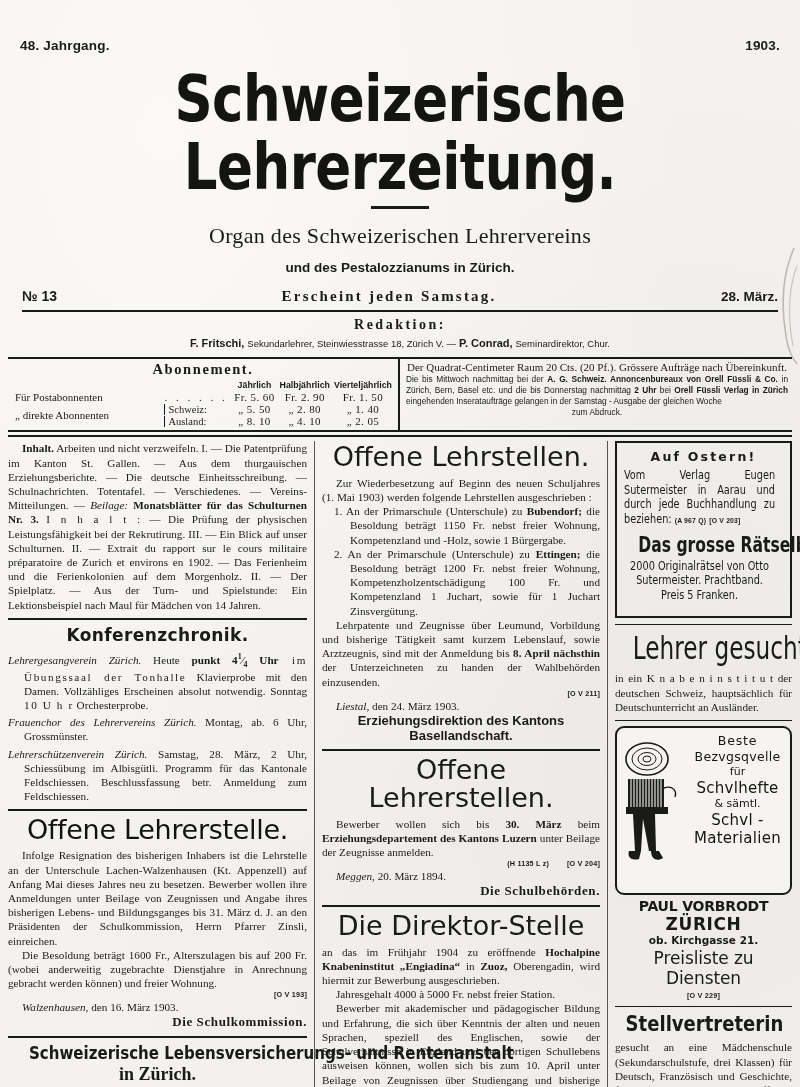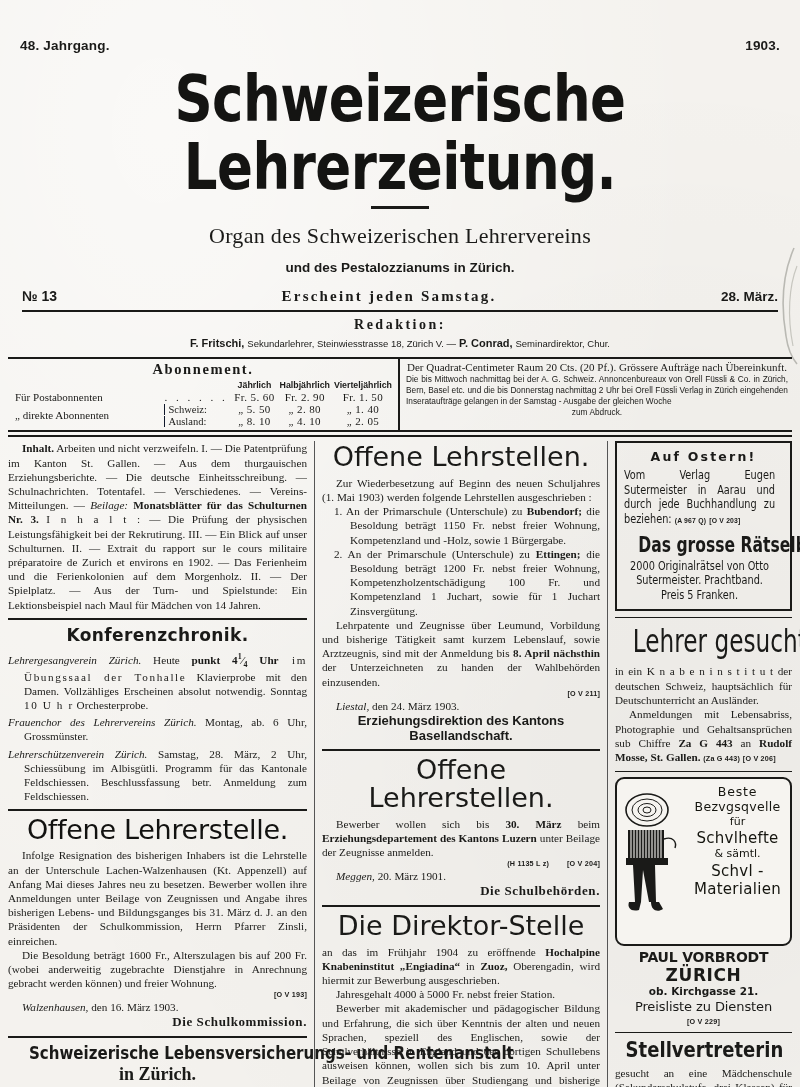--- a/index.html
+++ b/index.html
@@ -183,21 +183,21 @@
     text-align: center;
     font-size: 11px;
     margin-bottom: 1px;
   }
   .ins-body {
     font-family: "Liberation Sans", sans-serif;
     font-size: 8.3px;
     line-height: 1.3;
     text-align: justify;
   }
-  .ins-body b { font-weight: normal; }
+  .ins-body b { font-weight: bold; }
   .ins-body .ctr { display: block; text-align: center; }
 
   
   .cols {
     display: flex;
     margin: 3px 8px 0 8px;
     border-top: 2.5px solid #1a1a18;
     padding-top: 4px;
   }
   .col {
@@ -305,21 +305,21 @@
     text-align: center;
     font-family: "Liberation Serif", serif;
     font-weight: bold;
     font-size: 18px;
     margin-top: 1px;
   }
 
   
   .adbox {
     border: 2px solid #1a1a18;
-    padding: 6px 7px 7px 7px;
+    padding: 6px 7px 14px 7px;
     margin-bottom: 4px;
   }
   .ad-ostern {
     text-align: center;
     font-family: "DejaVu Sans", sans-serif;
     font-weight: bold;
     font-size: 12.5px;
     letter-spacing: 2.2px;
     margin-bottom: 4px;
   }
@@ -395,21 +395,21 @@
   .vb-big { font-size: 15px; letter-spacing: 0.3px; line-height: 1.2; }
   .vb-name {
     font-size: 14px;
     font-weight: bold;
     letter-spacing: -0.2px;
     margin-top: 3px;
     white-space: nowrap;
   }
   .vb-city { font-size: 17px; font-weight: bold; letter-spacing: 0.6px; }
   .vb-addr { font-size: 10.5px; font-weight: bold; }
-  .vb-price { font-size: 13px; letter-spacing: -0.1px; margin-top: 2px; }
+  .vb-price { font-size: 17px; letter-spacing: -0.1px; margin-top: 2px; }
   .vb-full { text-align: center; }
 
   .corner-mark {
     position: absolute;
     right: 2px;
     top: 246px;
     width: 34px;
     height: 120px;
     z-index: 1;
     opacity: 0.55;
@@ -540,21 +540,21 @@
         <div class="sig-center">Erziehungsdirektion des Kantons Basellandschaft.</div>
 
         <div class="hr-dbl"></div>
 
         <div class="head-big-c2">Offene Lehrerstellen.</div>
         <div class="body-text ind"><span>Bewerber wollen sich bis </span><b>30. März</b><span> beim </span><b>Erziehungsdepartement des Kantons Luzern</b><span> unter Beilage der Zeugnisse anmelden.</span></div>
         <div style="display:flex;justify-content:flex-end;gap:18px">
           <span class="code">(H 1135 L z)</span>
           <span class="code">[O V 204]</span>
         </div>
-        <div class="place-line"><i>Meggen,</i><span> 20. März 1901.</span></div>
+        <div class="place-line"><i>Meggen,</i><span> 20. März 1894.</span></div>
         <div class="sig-right">Die Schulbehörden.</div>
 
         <div class="hr-dbl"></div>
 
         <div class="head-big-c2">Die Direktor-Stelle</div>
         <div class="body-text"><span>an das im Frühjahr 1904 zu eröffnende </span><b>Hochalpine Knabeninstitut „Engiadina“</b><span> in </span><b>Zuoz,</b><span> Oberengadin, wird hiermit zur Bewerbung ausgeschrieben.</span></div>
         <div class="body-text ind">Jahresgehalt 4000 à 5000 Fr. nebst freier Station.</div>
         <div class="body-text ind">Bewerber mit akademischer und pädagogischer Bildung und Erfahrung, die sich über Kenntnis der alten und neuen Sprachen, speziell des Englischen, sowie der Schulverhältnisse in England und des dortigen Schullebens ausweisen können, wollen sich bis zum 10. April unter Beilage von Zeugnissen über Studiengang und bisherige Lehrtätigkeit, sowie allfälliger sonstiger Ausweise in pädagogischer und literarischer Beziehung melden.</div>
 
       </div>
@@ -565,21 +565,20 @@
           <div class="ad-ostern">Auf Ostern!</div>
           <div class="ad-cond"><span>Vom Verlag Eugen Sutermeister in Aarau und durch jede Buchhandlung zu beziehen:</span> <span class="code">(A 967 Q)</span> <span class="code">[O V 203]</span></div>
           <div class="ad-raetsel">Das grosse Rätselbuch.</div>
           <div class="ad-cond" style="text-align:center">2000 Originalrätsel von Otto Sutermeister. Prachtband.   Preis 5 Franken.</div>
         </div>
 
         <div class="hr-thin"></div>
 
         <div class="lehrer-gesucht">Lehrer gesucht</div>
         <div class="rc-text"><span>in ein </span><span>K n a b e n i n s t i t u t</span><span> der deutschen Schweiz, hauptsächlich für Deutschunterricht an Ausländer.</span></div>
-        <div class="rc-text ind"><span>Anmeldungen mit Lebensabriss, Photographie und Gehaltsansprüchen sub Chiffre </span><b>Za G 443</b><span> an </span><b>Rudolf Mosse, St. Gallen.</b> <span class="code">(Za G 443)</span> <span class="code">[O V 206]</span></div>
 
         <div class="hr-thin"></div>
 
         <div class="vorbrodt">
           <div class="vb-art">
             <svg width="62" height="150" viewBox="0 0 62 150">
               <ellipse cx="26" cy="26" rx="21" ry="16" fill="none" stroke="#1a1a18" stroke-width="1.6"></ellipse>
               <ellipse cx="26" cy="26" rx="15" ry="11" fill="none" stroke="#1a1a18" stroke-width="1"></ellipse>
               <ellipse cx="26" cy="26" rx="9" ry="6.5" fill="none" stroke="#1a1a18" stroke-width="1"></ellipse>
               <ellipse cx="26" cy="26" rx="4" ry="3" fill="none" stroke="#1a1a18" stroke-width="1"></ellipse>

